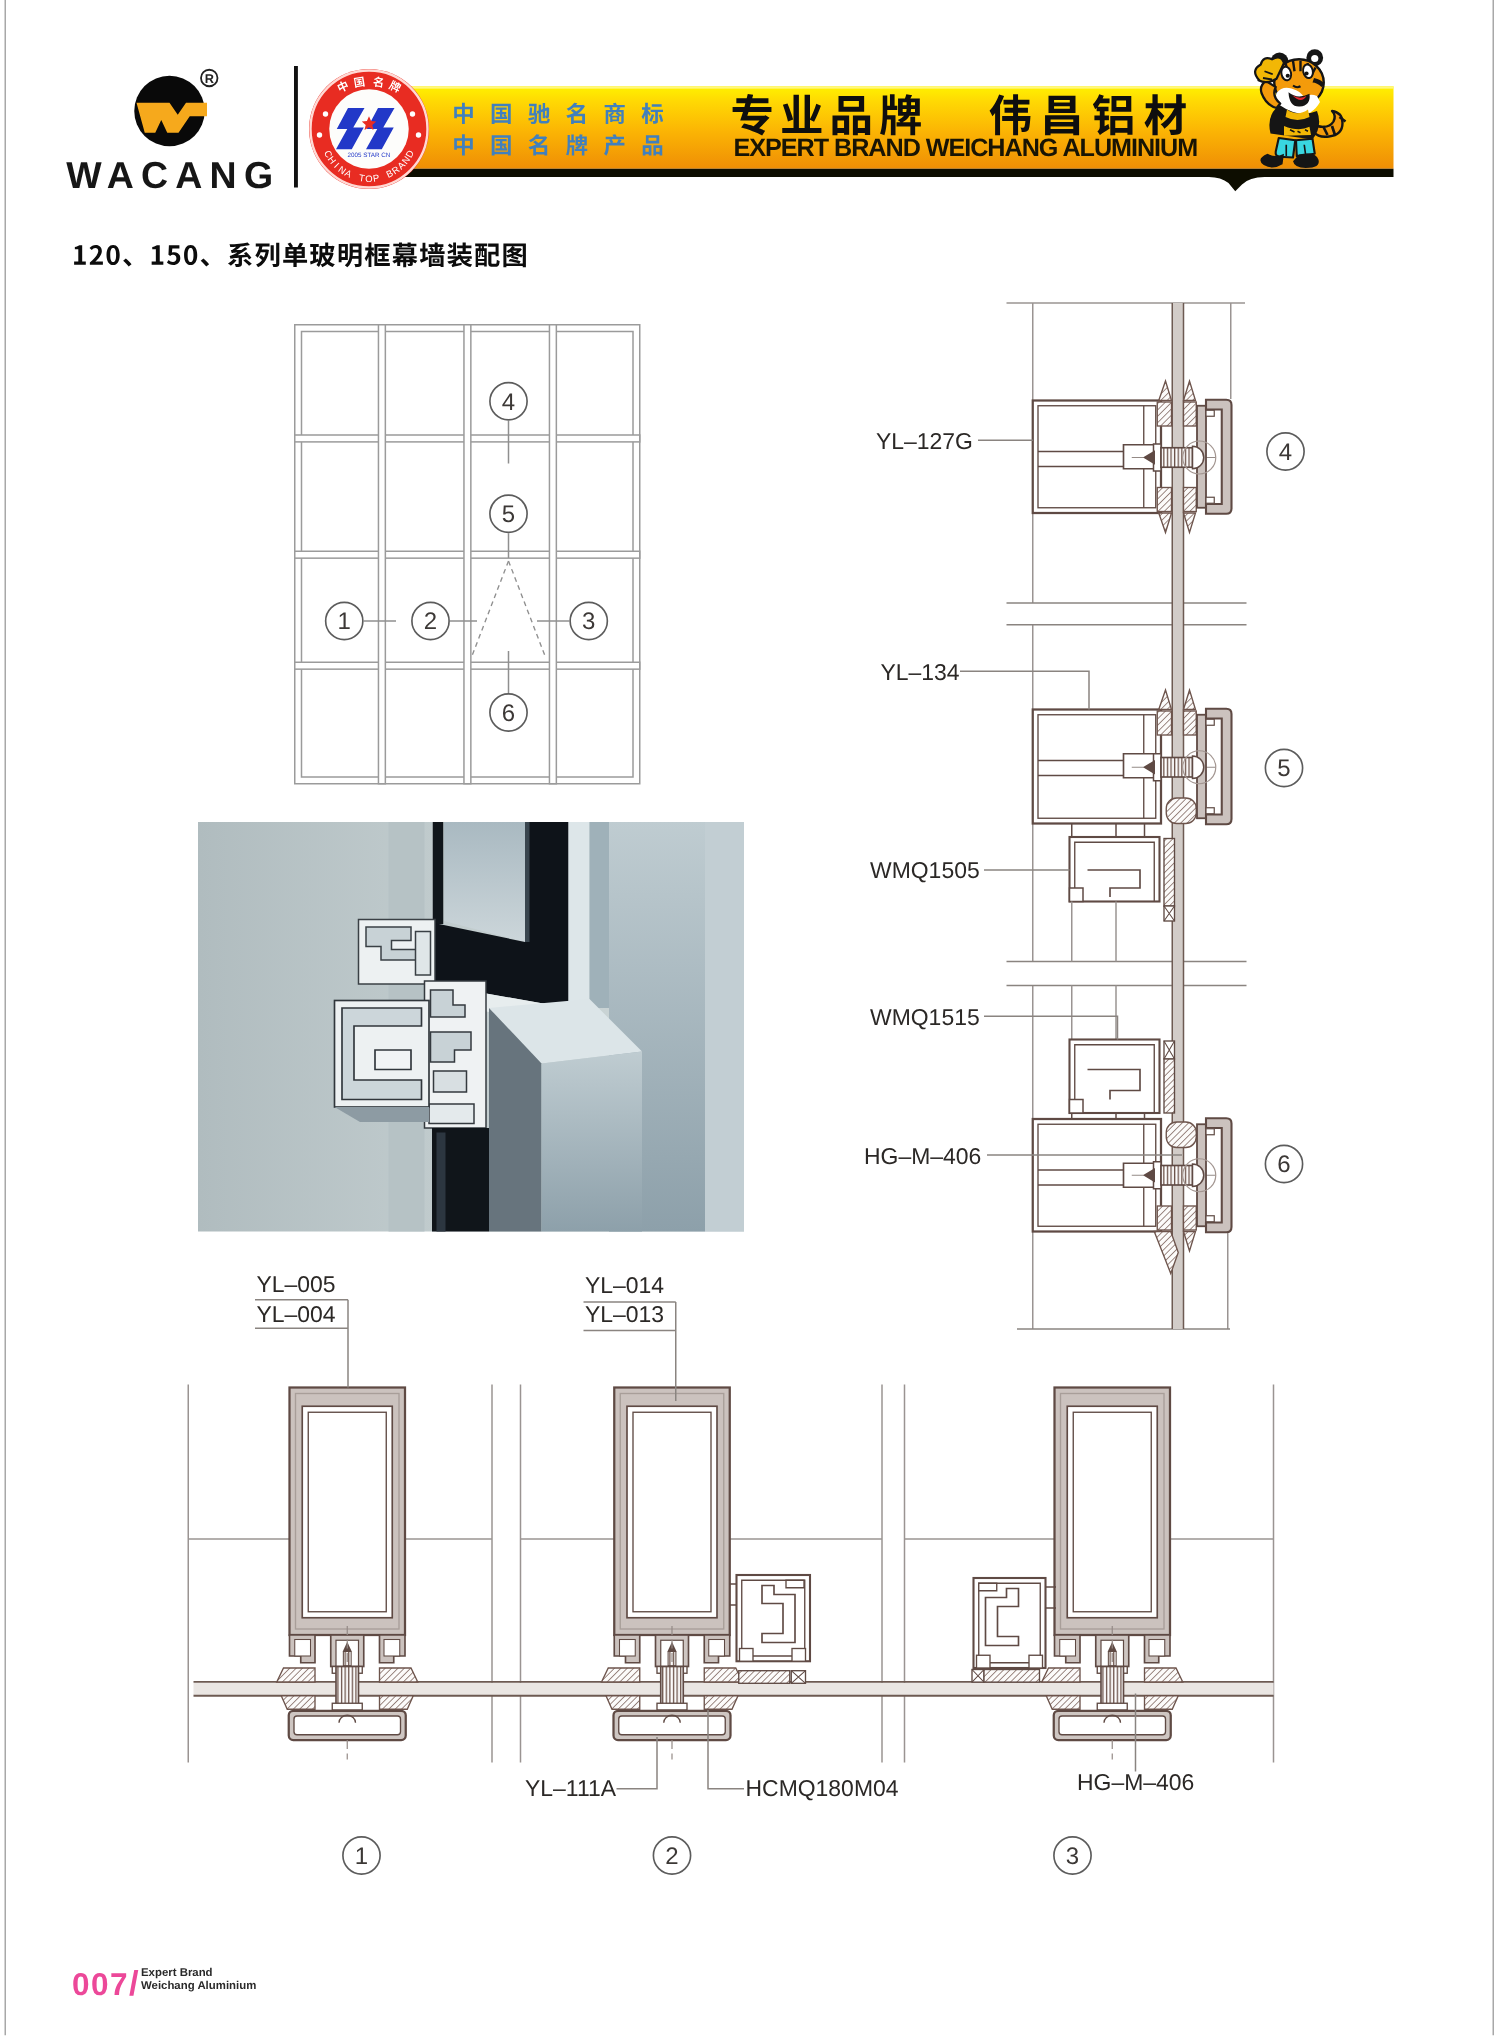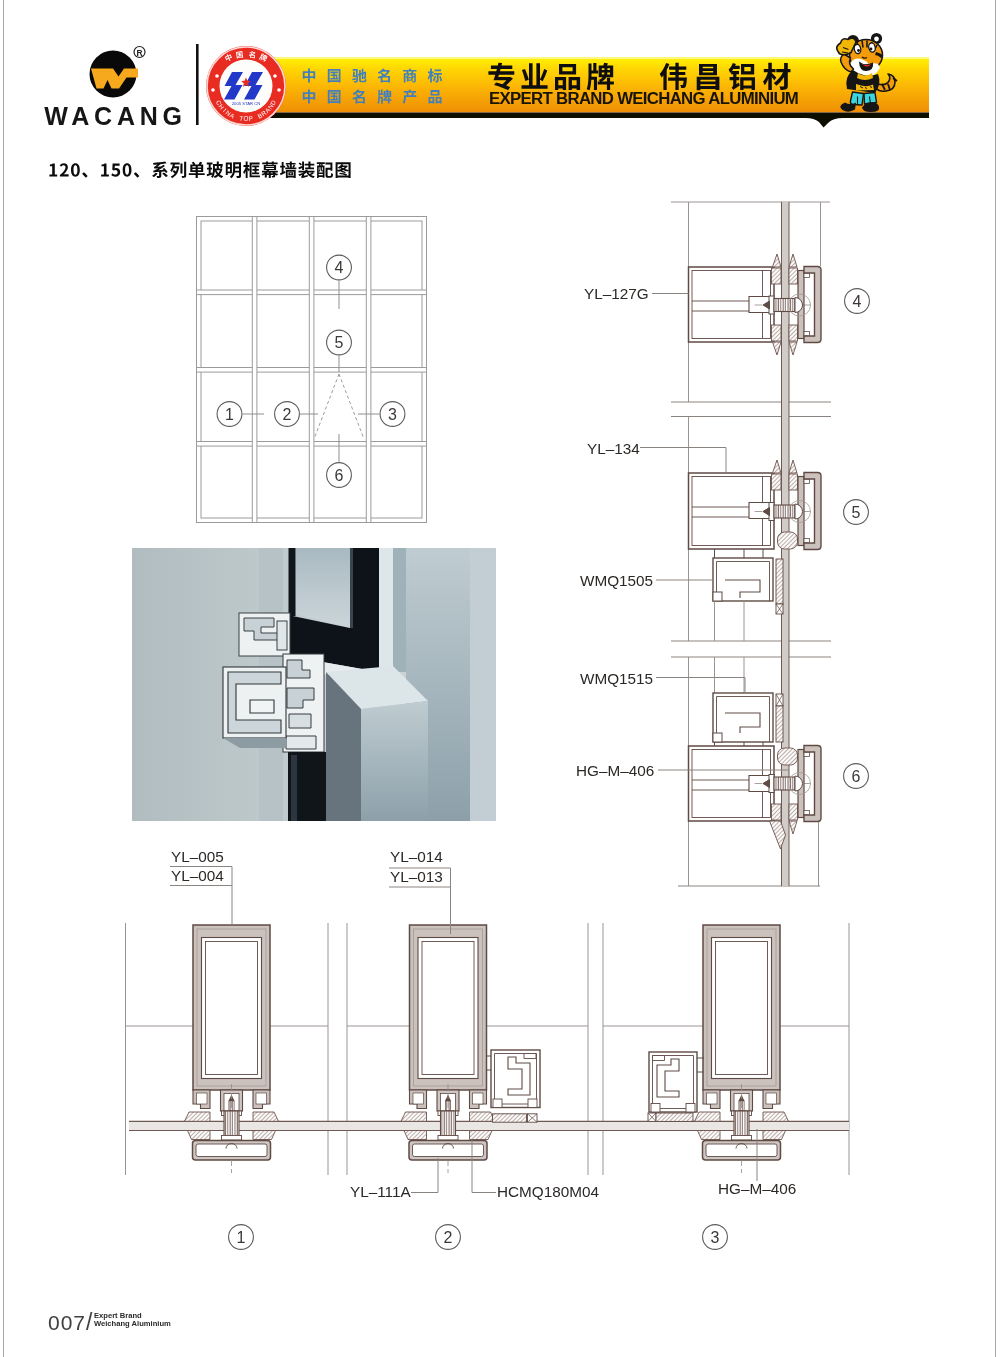--- a/index.html
+++ b/index.html
@@ -597,15 +597,15 @@
 </g>
 
 <text x="718" y="1193.5" font-size="15.3" fill="#2b2826">HG–M–406</text>
 <line x1="757" y1="1181" x2="757" y2="1129" stroke="#8a8480" stroke-width="1"></line>
 
 <circle cx="715" cy="1237" r="12.4" stroke="#5c5c5c" stroke-width="1.1" fill="#fff"></circle>
 <text x="715" y="1242.5" font-size="16" fill="#3c3836" text-anchor="middle">3</text>
 </g>
 </svg>
 
-<div class="abs" style="left:48px;top:1309px;font-size:21px;font-weight:normal;color:#404040;letter-spacing:1px">007<span style="font-size:23px">/</span></div>
+<div class="abs" style="left:48px;top:1309px;font-size:21px;font-weight:bold;color:#ec4899;letter-spacing:1px">007<span style="font-size:23px">/</span></div>
 
 <div class="abs" style="left:94px;top:1311px;font-size:8px;color:#2a2a2a;line-height:9px;font-weight:bold;transform:scale(0.95);transform-origin:0 0">Expert Brand<br>Weichang Aluminium</div>
 
 </body></html>

